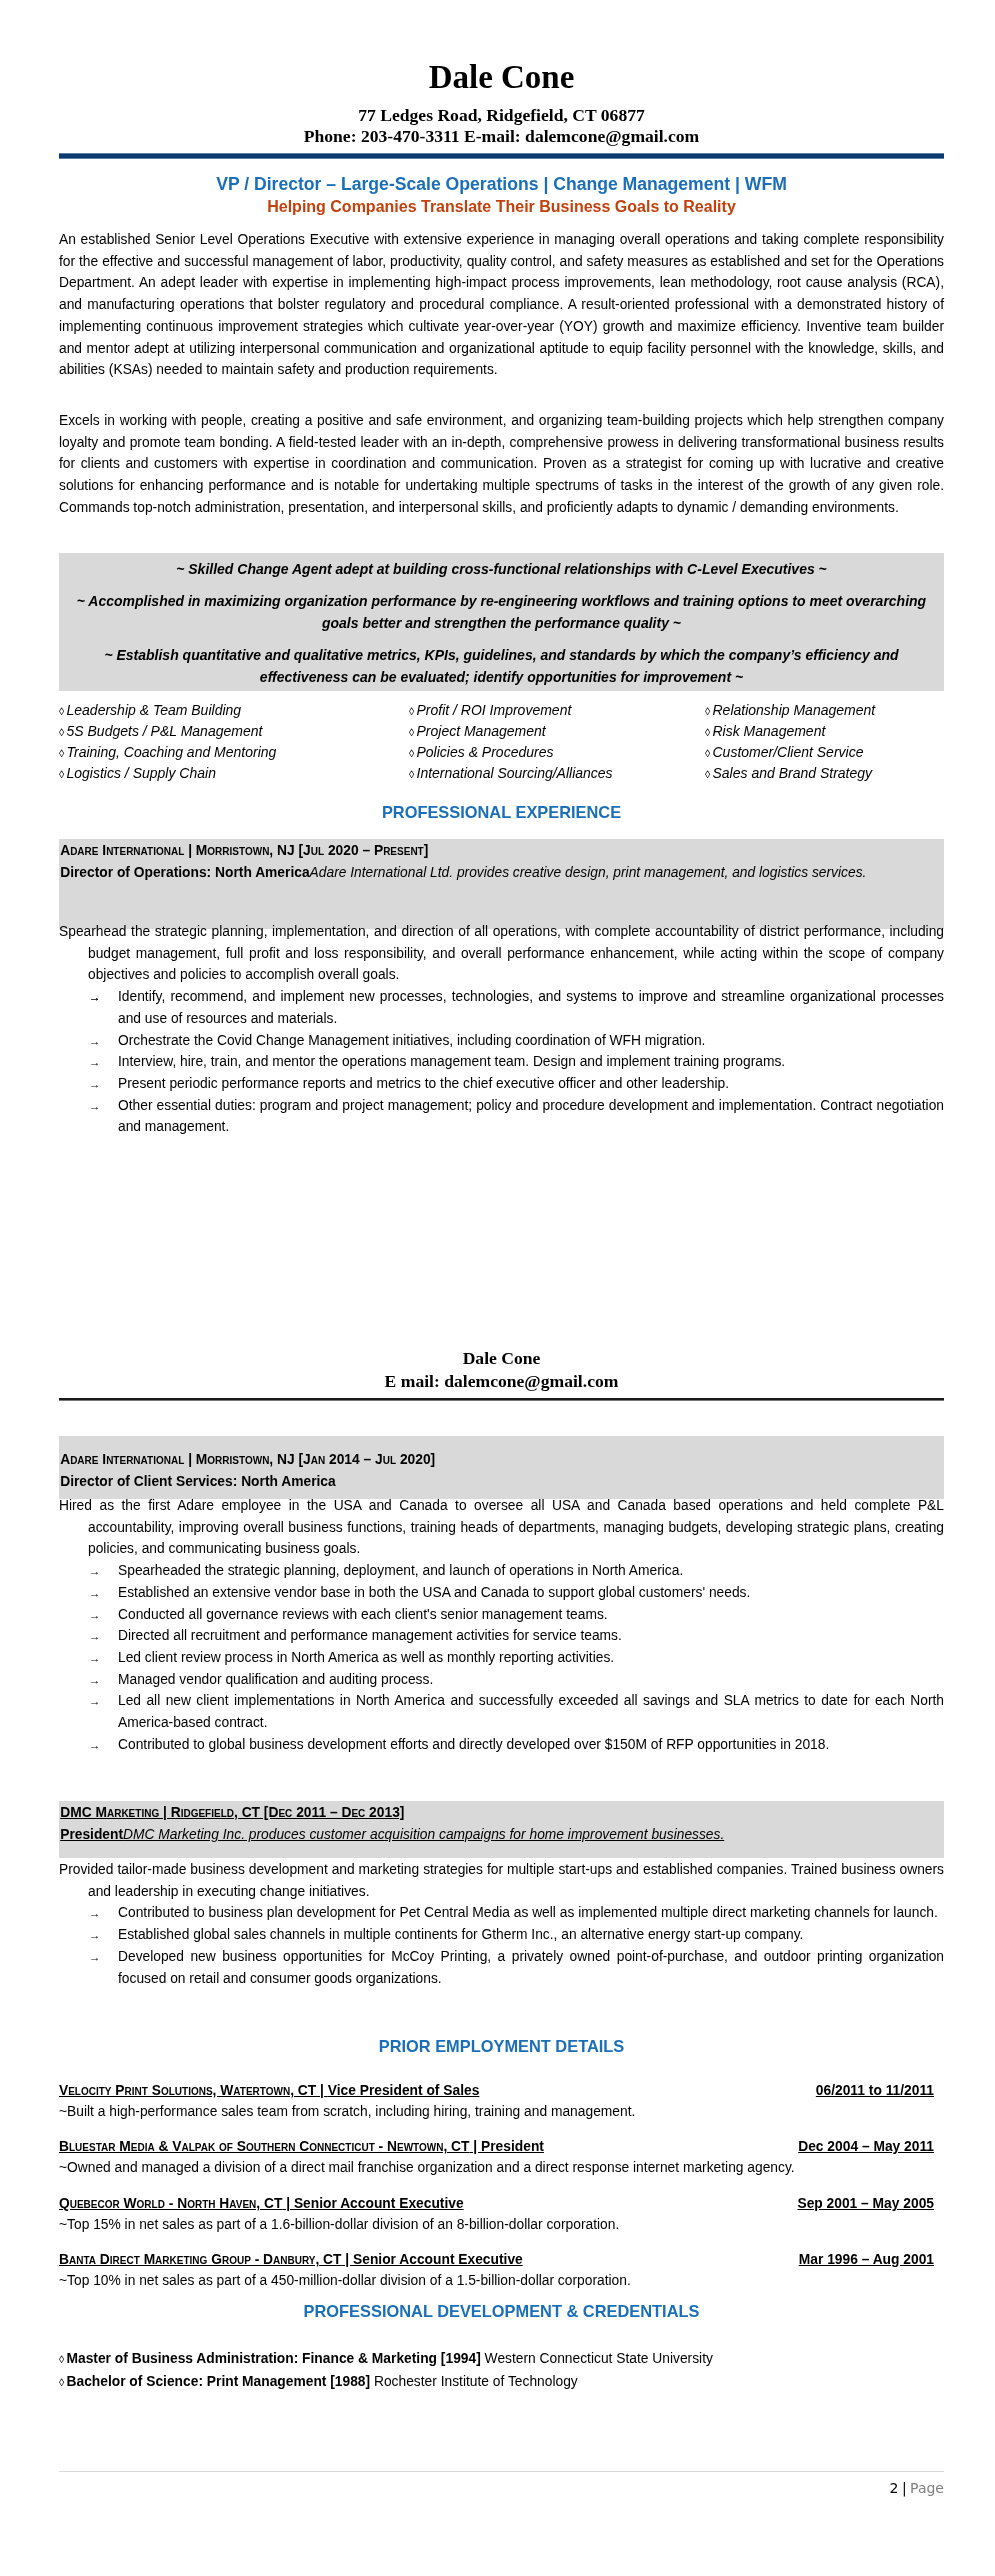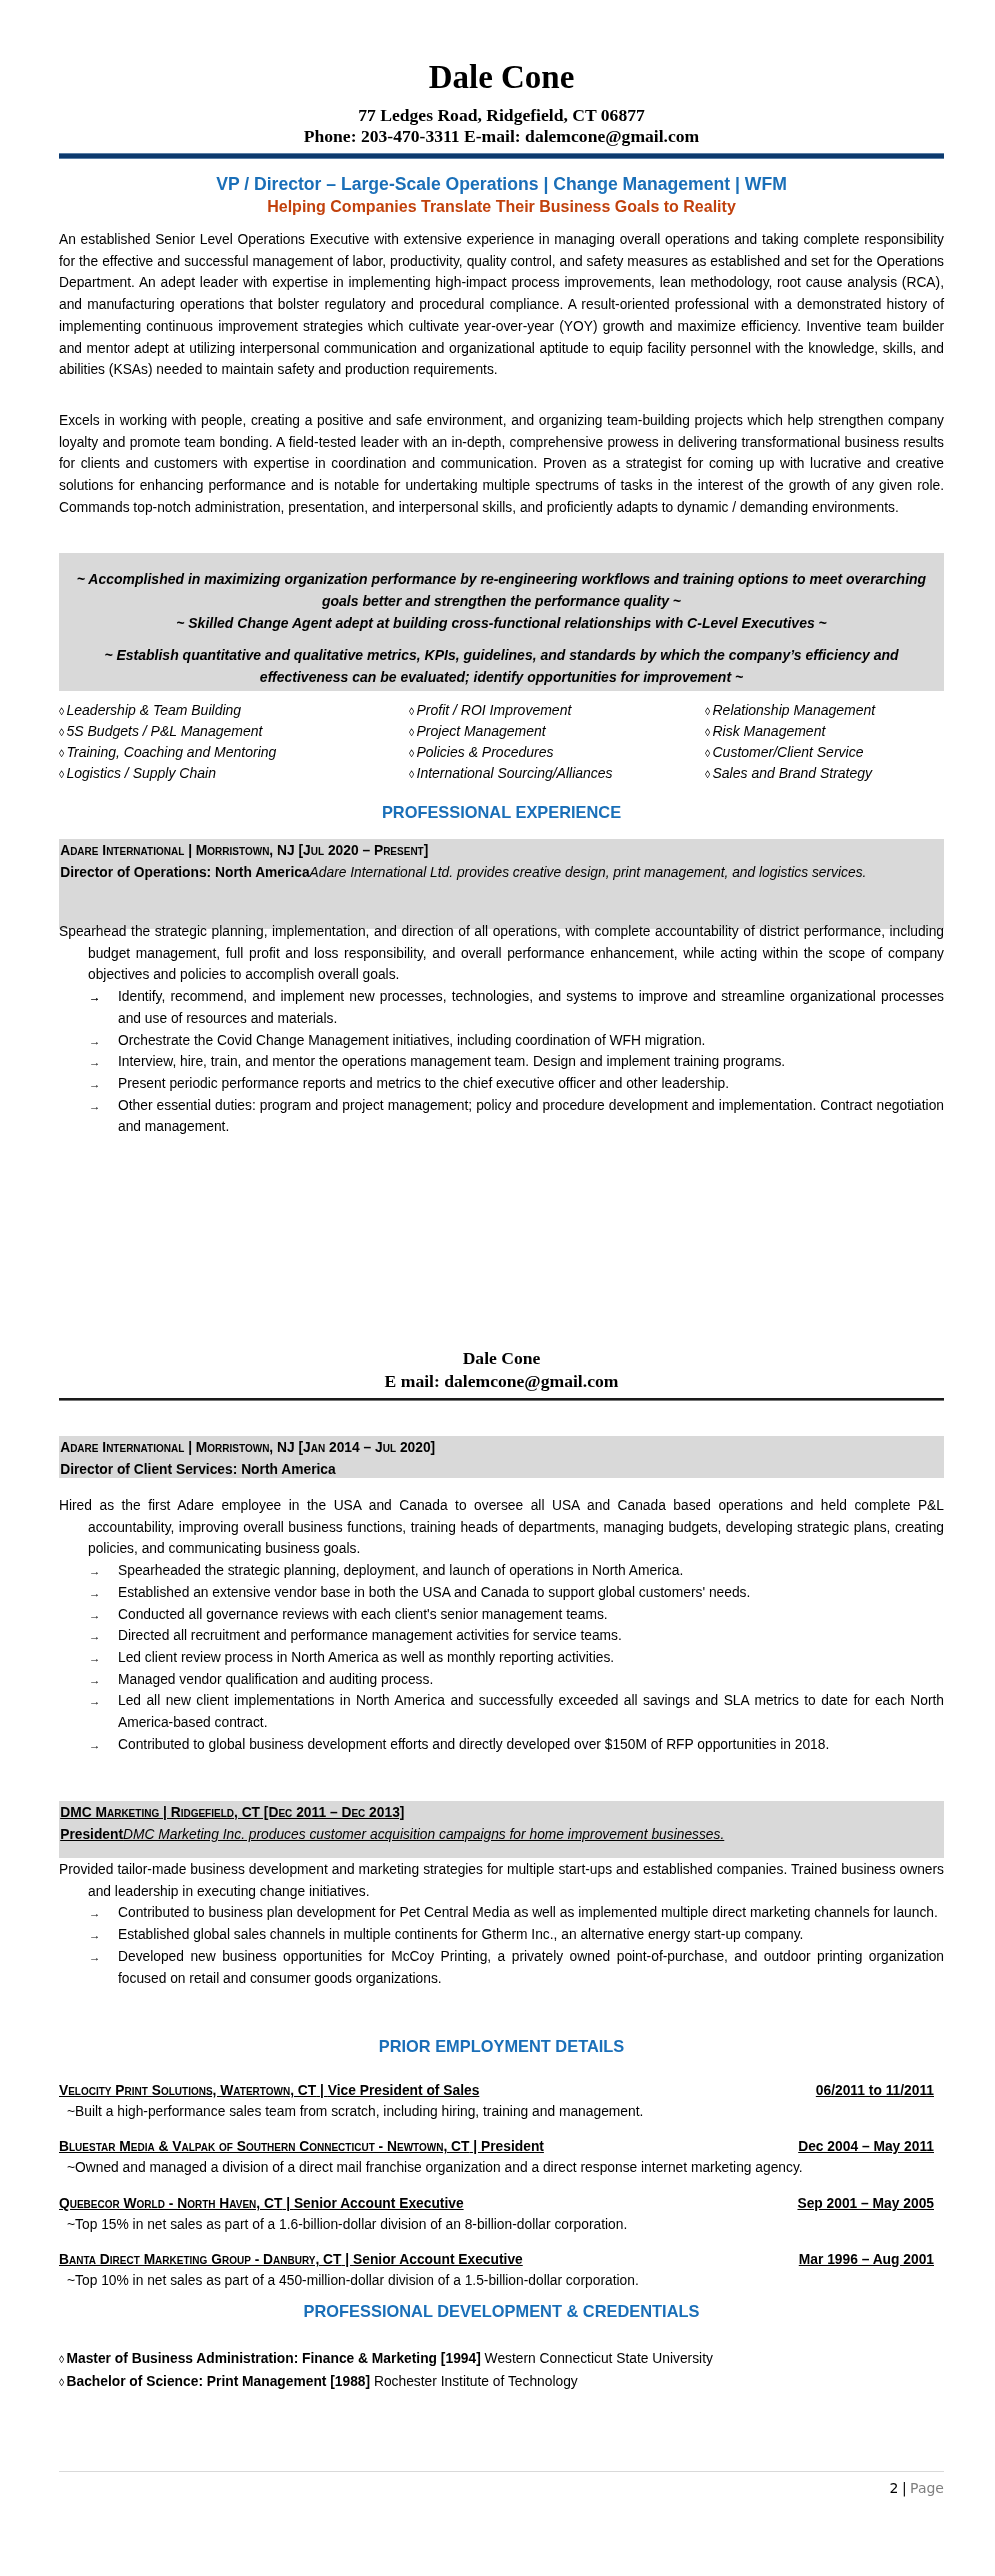--- a/index.html
+++ b/index.html
@@ -20,21 +20,21 @@
   .job-head { font-weight: bold; font-variant: small-caps; padding-left: 1.2px; }
   .job-title { font-weight: bold; }
   .job-desc { font-style: italic; font-weight: normal; }
   .hang { padding-left: 29px; text-indent: -29px; text-align: justify; }
   .bullets { list-style: none; margin: 0; padding: 0; }
   .bullets li { position: relative; padding-left: 59px; text-align: justify; }
   .bullets li .arrow { position: absolute; left: 30px; top: 0; font-size: 11.7px; }
   .rule-black { position: absolute; left: 0; right: 0; height: 1.8px; background: #1a1a1a; border-bottom: 0.6px solid #777; }
   .prior-row { position: absolute; left: 0; width: 875px; display: flex; justify-content: space-between; font-weight: bold; text-decoration: underline; }
   .prior-co { font-variant: small-caps; }
-  .prior-desc { position: absolute; left: 8px; right: 0; }
+  .prior-desc { position: absolute; left: 0; right: 0; }
   .cred { position: absolute; left: 0; right: 0; }
   .footer-rule { position: absolute; left: 0; width: 885px; top: 2471px; height: 1.2px; background: #d9d9d9; }
   .footer { position: absolute; right: 0; top: 2478px; font-family: "DejaVu Sans", sans-serif; font-size: 14px; }
   .footer .sep { margin: 0 3.5px; }
   .footer .pg { color: #7f7f7f; }
 </style>
 </head>
 <body>
 
 <div class="page">
@@ -44,22 +44,22 @@
   <div class="addr" style="top:125px;">Phone: 203-470-3311 E-mail: dalemcone@gmail.com</div>
   <div class="rule-blue"></div>
 
   <div class="headline" style="top:173px;">VP / Director – Large-Scale Operations | Change Management | WFM</div>
   <div class="tagline" style="top:197px;">Helping Companies Translate Their Business Goals to Reality</div>
 
   <div class="para" style="top:229px;">An established Senior Level Operations Executive with extensive experience in managing overall operations and taking complete responsibility for the effective and successful management of labor, productivity, quality control, and safety measures as established and set for the Operations Department. An adept leader with expertise in implementing high-impact process improvements, lean methodology, root cause analysis (RCA), and manufacturing operations that bolster regulatory and procedural compliance. A result-oriented professional with a demonstrated history of implementing continuous improvement strategies which cultivate year-over-year (YOY) growth and maximize efficiency. Inventive team builder and mentor adept at utilizing interpersonal communication and organizational aptitude to equip facility personnel with the knowledge, skills, and abilities (KSAs) needed to maintain safety and production requirements.</div>
   <div class="para" style="top:410px;">Excels in working with people, creating a positive and safe environment, and organizing team-building projects which help strengthen company loyalty and promote team bonding. A field-tested leader with an in-depth, comprehensive prowess in delivering transformational business results for clients and customers with expertise in coordination and communication. Proven as a strategist for coming up with lucrative and creative solutions for enhancing performance and is notable for undertaking multiple spectrums of tasks in the interest of the growth of any given role. Commands top-notch administration, presentation, and interpersonal skills, and proficiently adapts to dynamic / demanding environments.</div>
 
   <div class="graybox" style="top:553px; height:138px; padding:5.9px 11.7px 0 11.7px; box-sizing:border-box;">
+    <div class="highlight">~ Skilled Change Agent adept at building cross-functional relationships with C-Level Executives ~</div>
     <div class="highlight" style="margin-top:10.5px;">~ Accomplished in maximizing organization performance by re-engineering workflows and training options to meet overarching goals better and strengthen the performance quality ~</div>
-    <div class="highlight">~ Skilled Change Agent adept at building cross-functional relationships with C-Level Executives ~</div>
     <div class="highlight" style="margin-top:10.5px;">~ Establish quantitative and qualitative metrics, KPIs, guidelines, and standards by which the company’s efficiency and effectiveness can be evaluated; identify opportunities for improvement ~</div>
   </div>
 
   <div class="skills" style="top:700px;">
     <div><span class="diamond">◊</span><span>Leadership &amp; Team Building</span></div>
     <div><span class="diamond">◊</span><span>Profit / ROI Improvement</span></div>
     <div><span class="diamond">◊</span><span>Relationship Management</span></div>
     <div><span class="diamond">◊</span><span>5S Budgets / P&amp;L Management</span></div>
     <div><span class="diamond">◊</span><span>Project Management</span></div>
     <div><span class="diamond">◊</span><span>Risk Management</span></div>
@@ -86,21 +86,21 @@
       <li><span class="arrow">→</span><span>Interview, hire, train, and mentor the operations management team. Design and implement training programs.</span></li>
       <li><span class="arrow">→</span><span>Present periodic performance reports and metrics to the chief executive officer and other leadership.</span></li>
       <li><span class="arrow">→</span><span>Other essential duties: program and project management; policy and procedure development and implementation. Contract negotiation and management.</span></li>
     </ul>
   </div>
 
   <div class="addr" style="top:1347px;">Dale Cone</div>
   <div class="addr" style="top:1370px;">E mail: dalemcone@gmail.com</div>
   <div class="rule-black" style="top:1398px;"></div>
 
-  <div class="graybox" style="top:1436px; height:42px; padding-top:1px; box-sizing:border-box;">
+  <div class="graybox" style="top:1436px; height:63px; padding-top:13px; box-sizing:border-box;">
     <div class="job-head">Adare International | Morristown, NJ [Jan 2014 – Jul 2020]</div>
     <div style="padding-left:1.2px;"><span class="job-title">Director of Client Services: North America</span></div>
   </div>
   <div class="para" style="top:1495px;">
     <div class="hang">Hired as the first Adare employee in the USA and Canada to oversee all USA and Canada based operations and held complete P&amp;L accountability, improving overall business functions, training heads of departments, managing budgets, developing strategic plans, creating policies, and communicating business goals.</div>
     <ul class="bullets">
       <li><span class="arrow">→</span><span>Spearheaded the strategic planning, deployment, and launch of operations in North America.</span></li>
       <li><span class="arrow">→</span><span>Established an extensive vendor base in both the USA and Canada to support global customers' needs.</span></li>
       <li><span class="arrow">→</span><span>Conducted all governance reviews with each client's senior management teams.</span></li>
       <li><span class="arrow">→</span><span>Directed all recruitment and performance management activities for service teams.</span></li>

